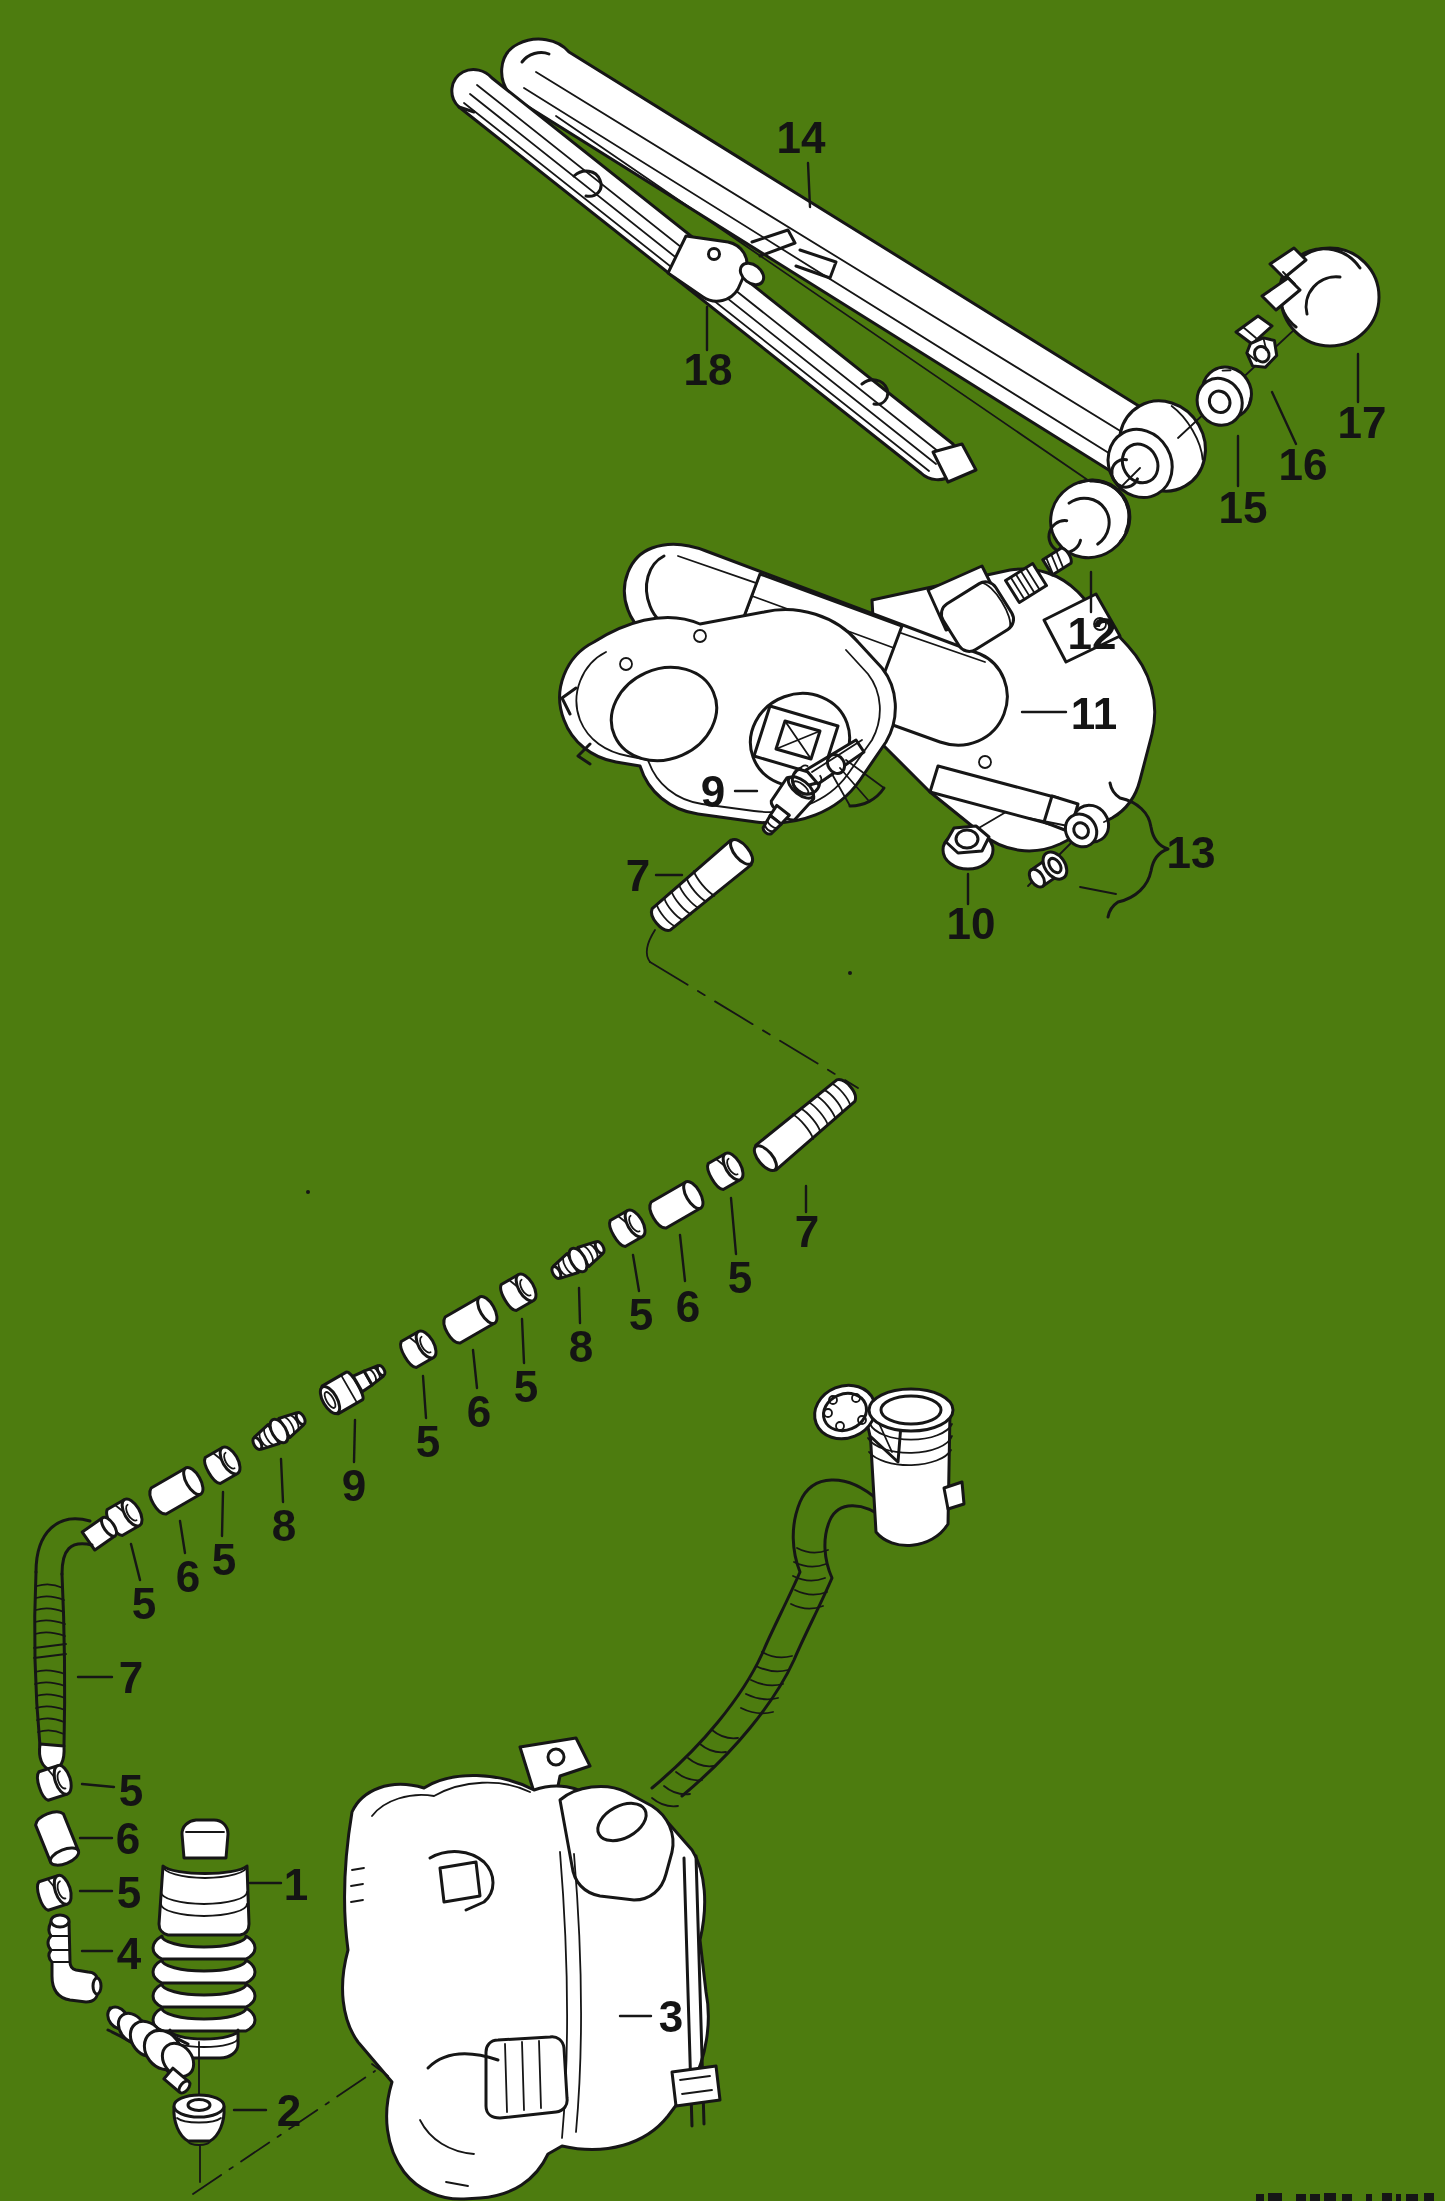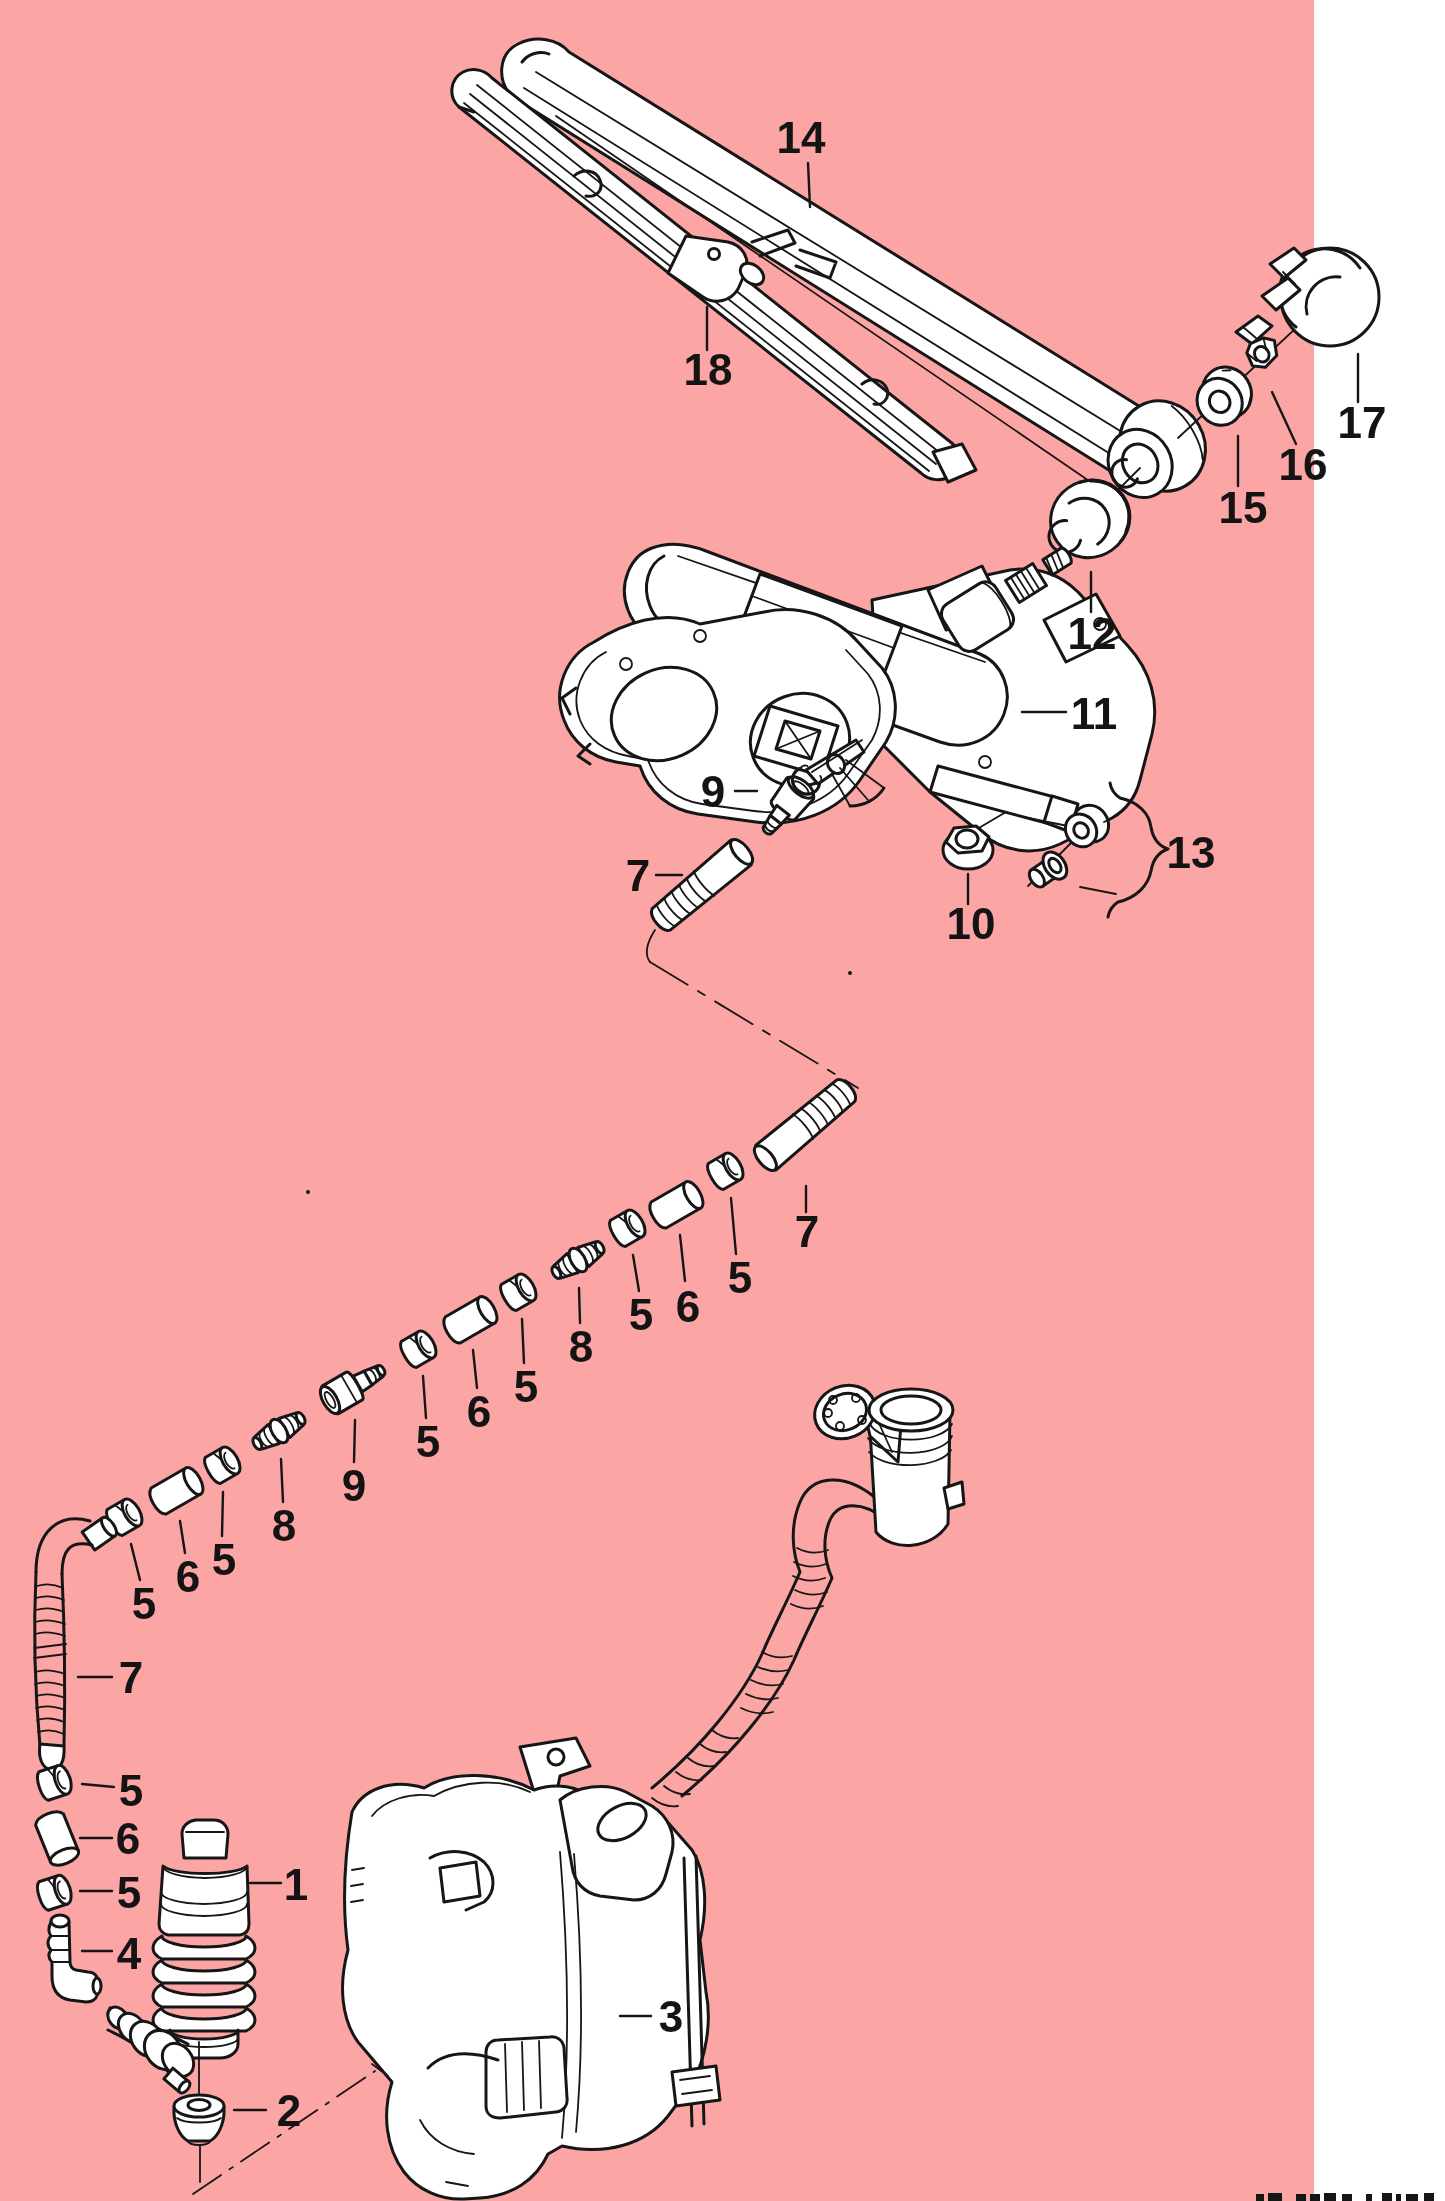--- a/index.html
+++ b/index.html
@@ -1,16 +1,16 @@
 <!DOCTYPE html>
 <html><head>
 <meta charset="utf-8">
 <style>
   html,body{margin:0;padding:0;background:#fff;}
-  .page{width:1314px;height:2201px;background:#fca5a5;position:relative;font-family:"Liberation Sans",sans-serif;}
+  .page{width:1445px;height:2201px;background:#4d7c0f;position:relative;font-family:"Liberation Sans",sans-serif;}
   svg{display:block;}
   .ln{fill:none;stroke:#161616;stroke-width:3;stroke-linecap:round;stroke-linejoin:round;}
   .lnf{fill:#ffffff;stroke:#161616;stroke-width:3;stroke-linecap:round;stroke-linejoin:round;}
   .thin{fill:none;stroke:#161616;stroke-width:1.8;stroke-linecap:round;stroke-linejoin:round;}
   .lead{fill:none;stroke:#161616;stroke-width:2.4;stroke-linecap:round;}
   .lbl{font:700 44px "Liberation Sans",sans-serif;fill:#141414;}
 </style>
 </head>
 <body>
 

